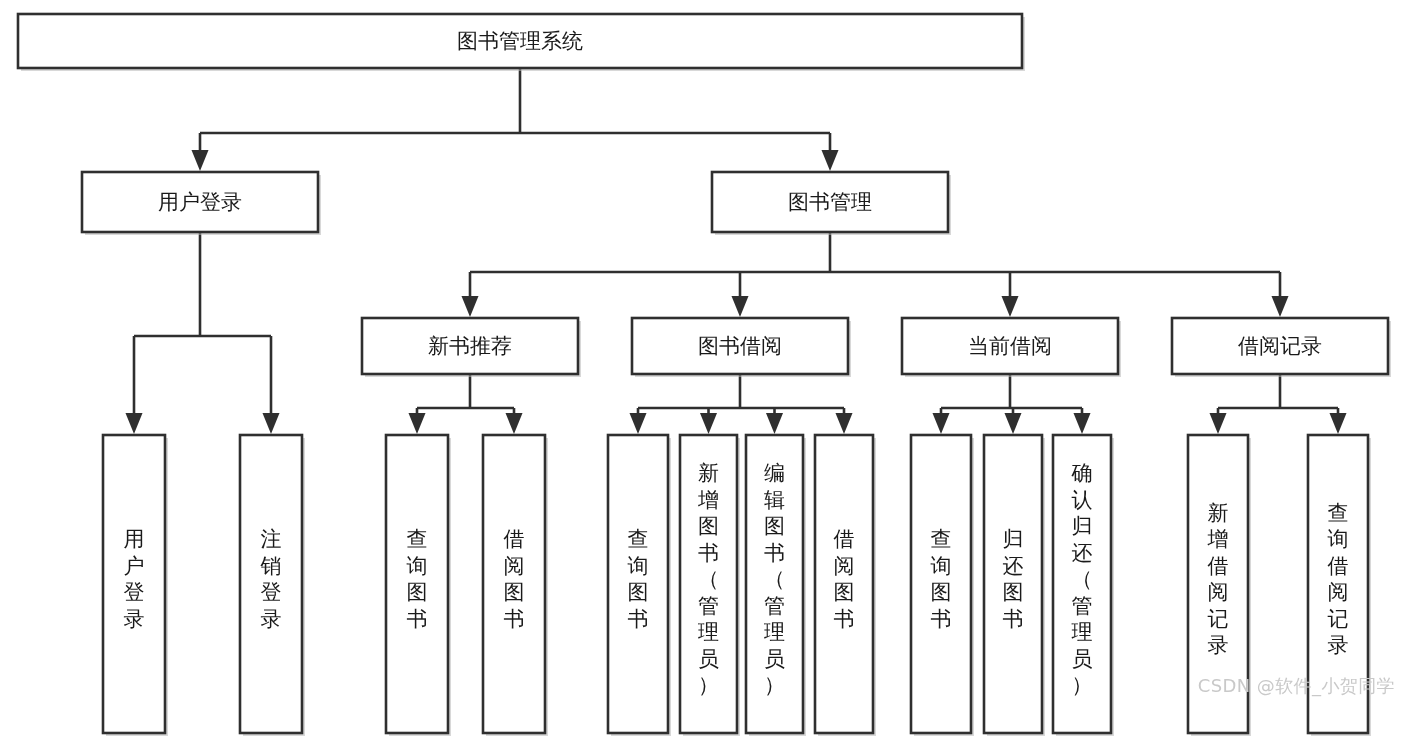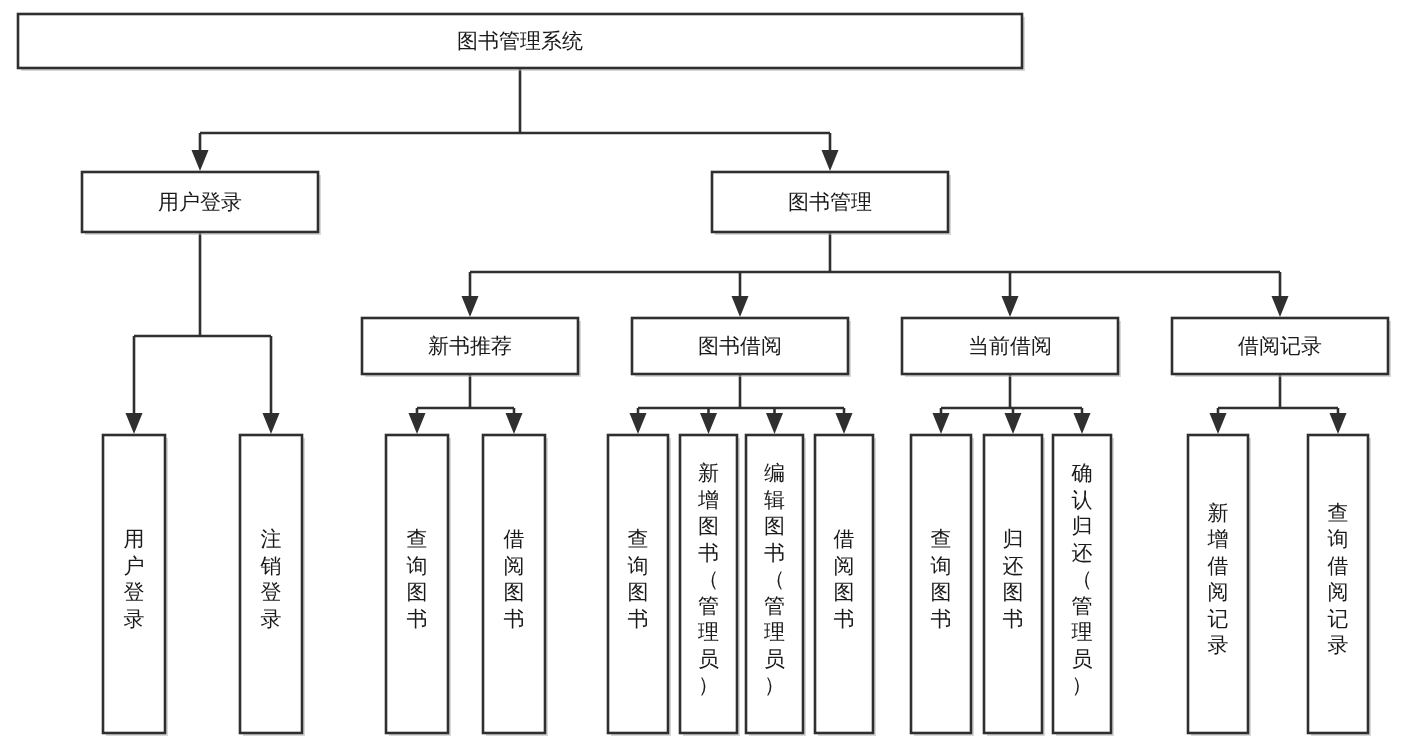--- a/index.html
+++ b/index.html
@@ -281,14 +281,15 @@
           <text class="node-label-vert" x="1218" y="519.75"><tspan x="1218" dy="0">新</tspan><tspan x="1218" dy="26.5">增</tspan><tspan x="1218" dy="26.5">借</tspan><tspan x="1218" dy="26.5">阅</tspan><tspan x="1218" dy="26.5">记</tspan><tspan x="1218" dy="26.5">录</tspan></text>
         </g>
         <g>
           <rect class="node-box-shadow" x="1311" y="438" width="60" height="298"></rect>
           <rect class="node-box" x="1308" y="435" width="60" height="298"></rect>
           <text class="node-label-vert" x="1338" y="519.75"><tspan x="1338" dy="0">查</tspan><tspan x="1338" dy="26.5">询</tspan><tspan x="1338" dy="26.5">借</tspan><tspan x="1338" dy="26.5">阅</tspan><tspan x="1338" dy="26.5">记</tspan><tspan x="1338" dy="26.5">录</tspan></text>
         </g>
       </g>
   </svg>
 
+  <div class="watermark">CSDN @软件_小贺同学</div>
 
 </div>
 
 </body></html>

